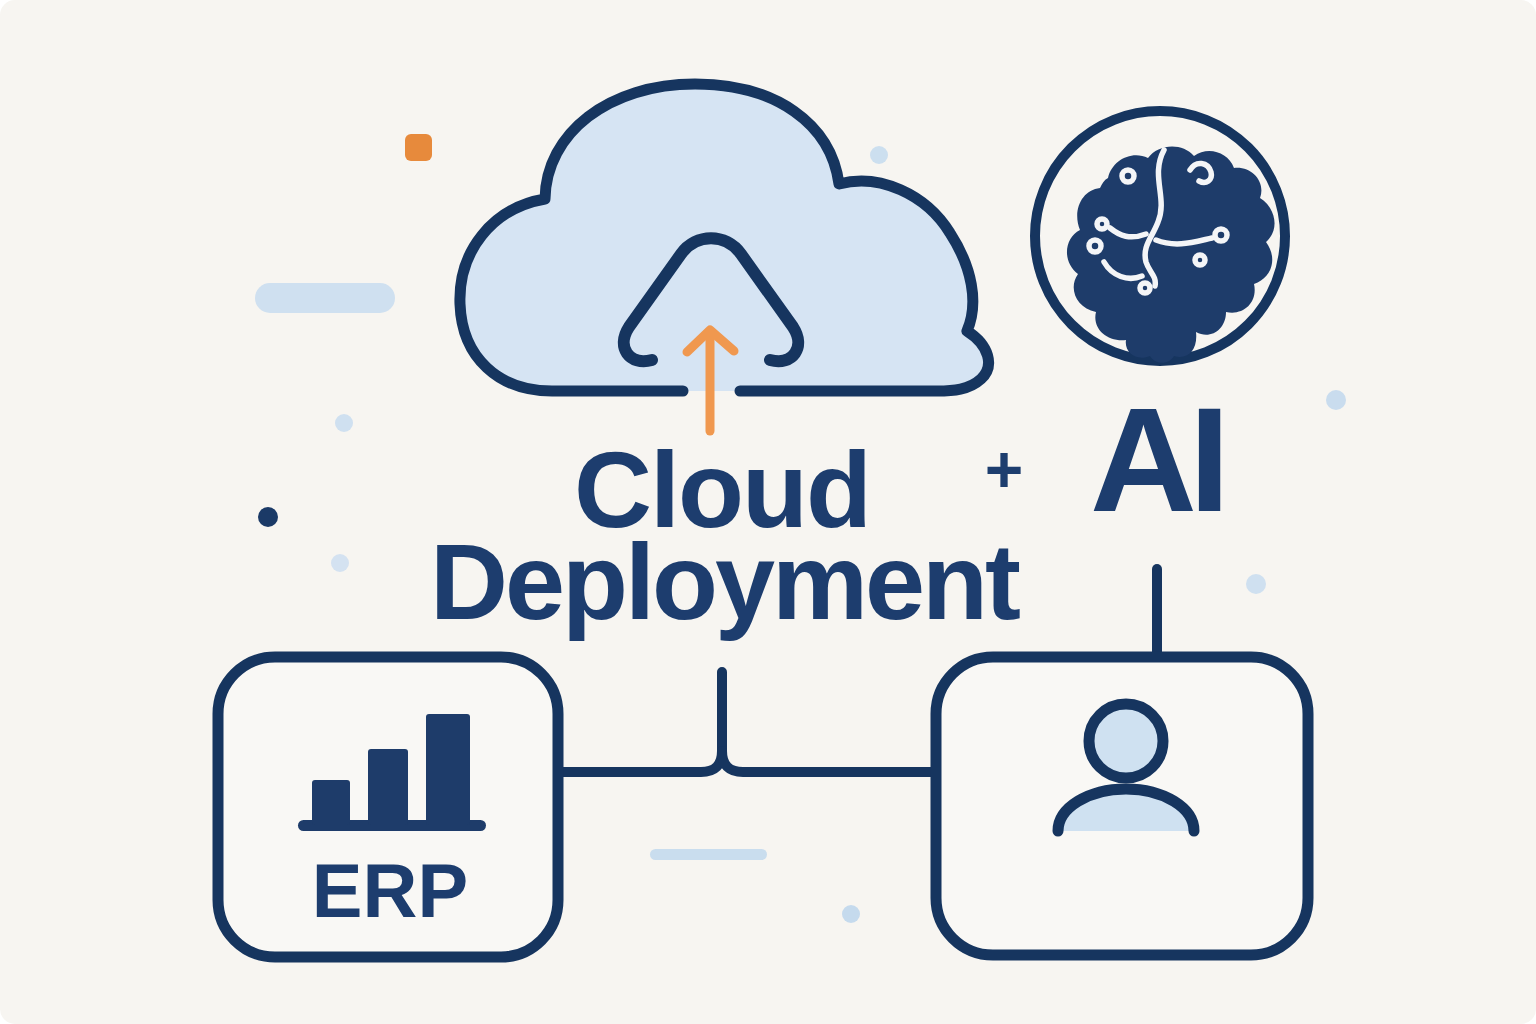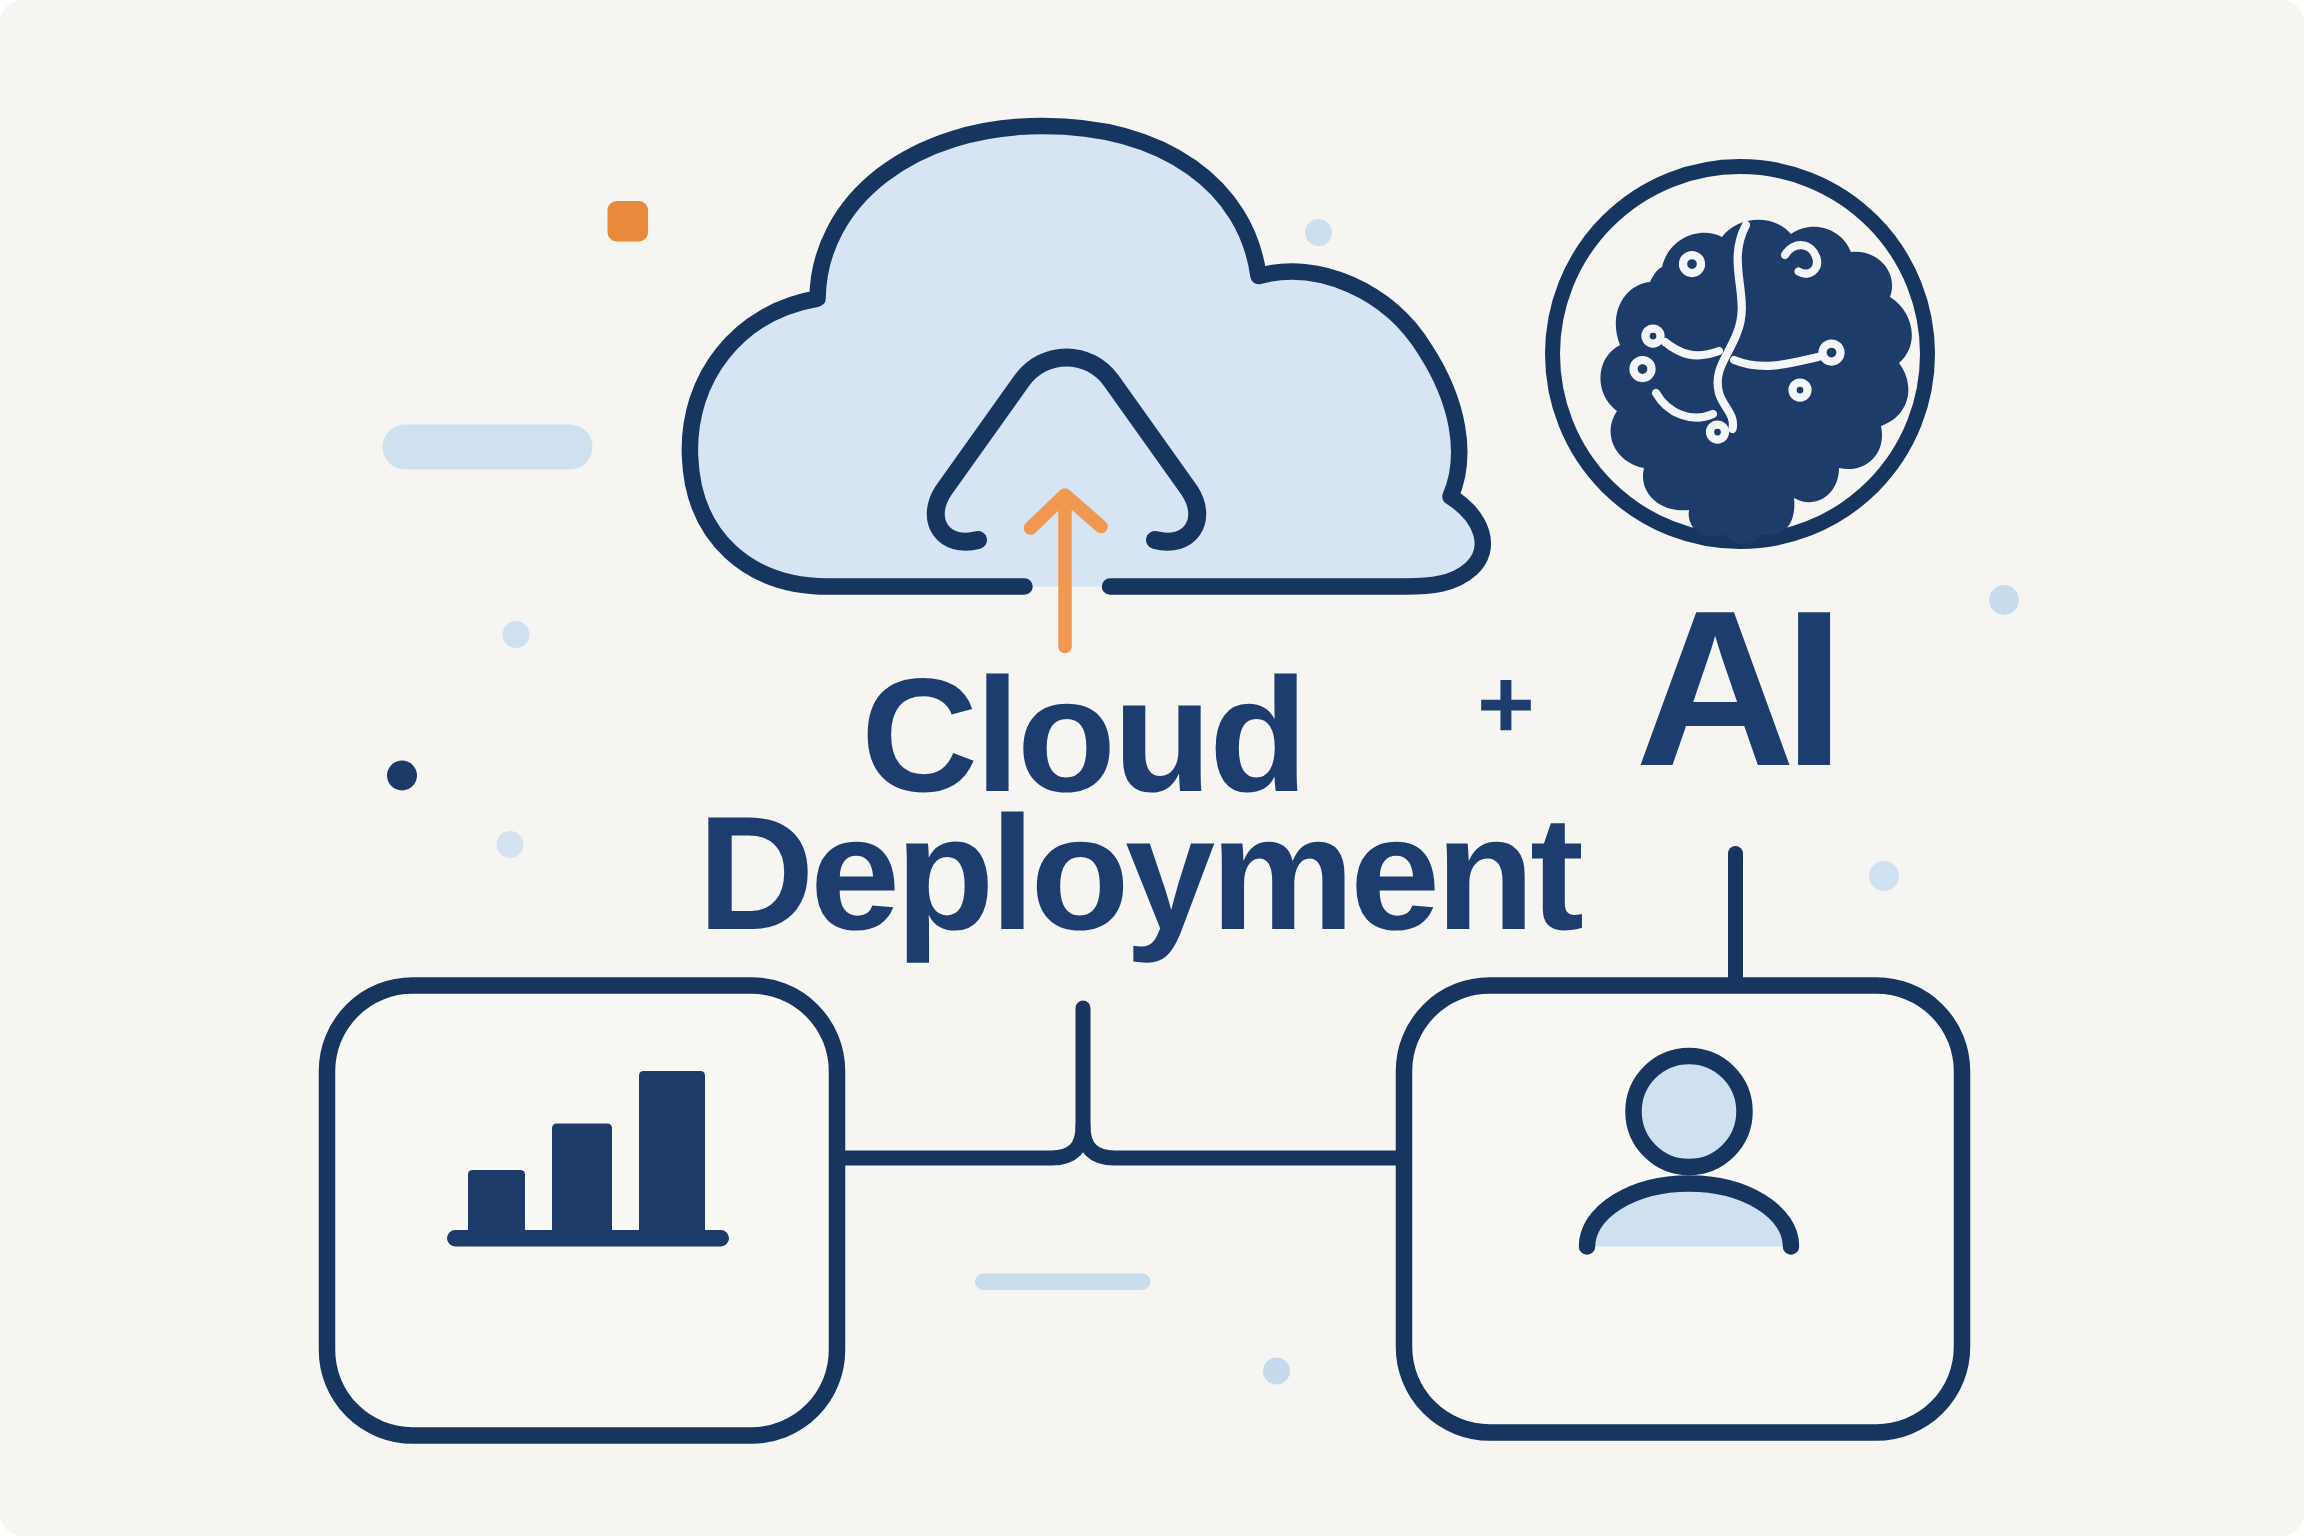--- a/index.html
+++ b/index.html
@@ -14,21 +14,21 @@
   .scene{position:absolute;left:0;top:0;}
   .label{
     position:absolute;
     transform:translateX(-50%);
     color:#1d3d6e;
     font-weight:700;
     white-space:nowrap;
     line-height:1;
   }
   #word-cloud{left:722px;top:436px;font-size:108px;letter-spacing:-2px;}
-  #word-deployment{left:724px;top:528px;font-size:108px;letter-spacing:-3px;margin-left:35px;}
+  #word-deployment{left:724px;top:528px;font-size:108px;letter-spacing:-3px;}
   #plus-sign{left:1004px;top:436px;font-size:66px;letter-spacing:0;}
   #ai-label{left:1156px;top:386px;font-size:148px;letter-spacing:-8px;}
   #erp-label{left:390px;top:853px;font-size:76px;letter-spacing:0px;}
   #crm-label{left:1126px;top:848px;font-size:84px;letter-spacing:-4px;}
 </style>
 </head>
 <body>
 
 <div class="canvas">
 
@@ -122,14 +122,15 @@
         <path d="M 1058 831 A 68 42 0 0 1 1194 831 Z" fill="#cfe1f1"></path>
         <path d="M 1058 831 A 68 42 0 0 1 1194 831" fill="none" stroke="#16355f" stroke-width="11" stroke-linecap="round"></path>
       </g>
     </g>
   </svg>
 
   <div class="label" id="word-cloud">Cloud</div>
   <div class="label" id="word-deployment">Deployment</div>
   <div class="label" id="plus-sign">+</div>
   <div class="label" id="ai-label">AI</div>
+  <div class="label" id="erp-label">ERP</div>
 
 </div>
 
 </body></html>

